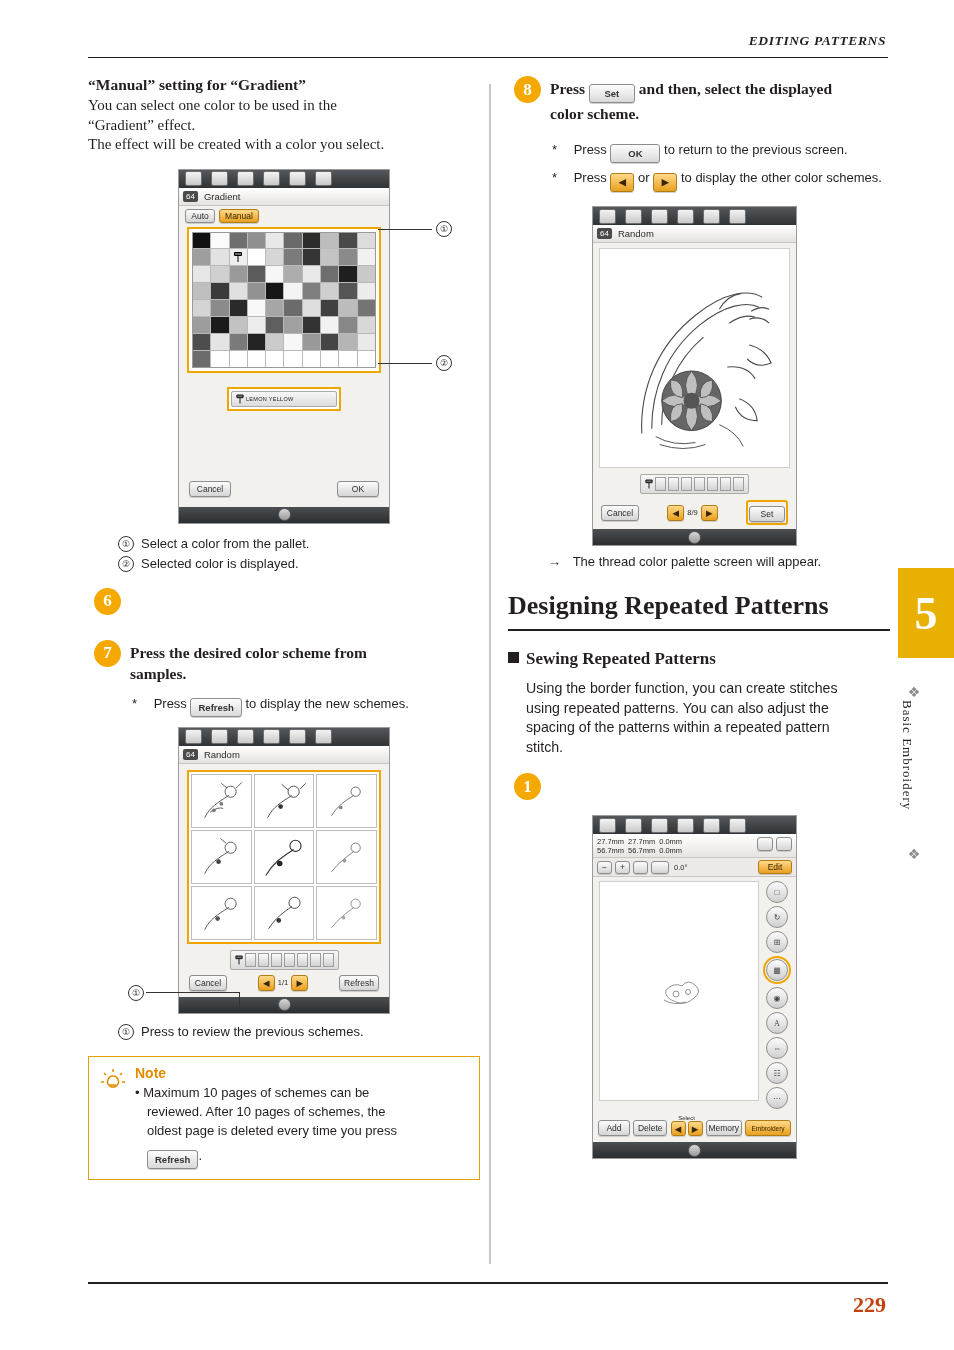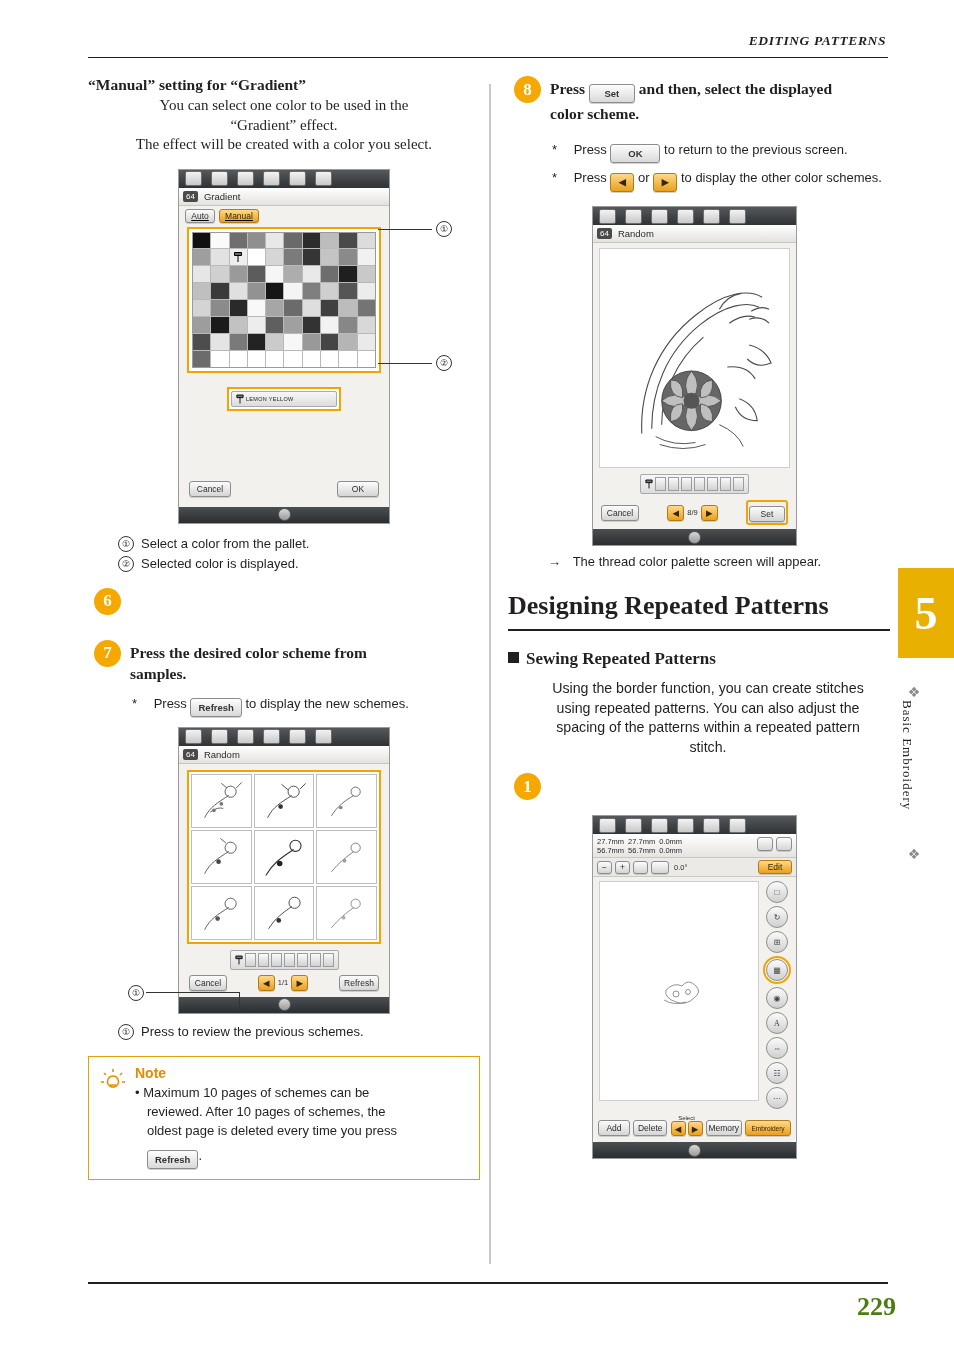--- a/index.html
+++ b/index.html
@@ -36,25 +36,25 @@
     background: #231f20;
   }
   .foot-rule {
     position: absolute;
     left: 88px; top: 1282px;
     width: 800px; height: 2px;
     background: #231f20;
   }
   .folio {
     position: absolute;
-    right: 58px; top: 1292px;
+    right: 68px; top: 1292px;
     font-family: "Liberation Serif", serif;
     font-weight: bold;
-    font-size: 26px;
-    color: #4d7c0f;
+    font-size: 22px;
+    color: #c2410c;
   }
   
   .side-tab {
     position: absolute;
     left: 898px; top: 568px;
     width: 56px; height: 90px;
     background: #e8b000;
   }
   .side-tab-num {
     position: absolute;
@@ -100,21 +100,20 @@
     font-size: 15.5px;
     font-weight: bold;
     color: #231f20;
   }
   p.body {
     margin: 0;
     font-family: "Liberation Sans", sans-serif;
     font-size: 14.2px;
     line-height: 19.5px;
     color: #231f20;
-    text-align: center;
   }
   p.body.serif { font-family: "Liberation Serif", serif; font-size: 15px; }
   
   .step {
     position: relative;
     padding-left: 42px;
     min-height: 30px;
   }
   .step-num {
     position: absolute;
@@ -379,21 +378,21 @@
           <div class="bar-ico"></div>
           <div class="bar-ico"></div>
           <div class="bar-ico"></div>
           <div class="bar-ico"></div>
         </div>
         <div class="shot-body" style="padding-bottom:6px;">
           <div class="title-row">
             <span class="title-badge">64</span>
             <span class="title-text">Gradient</span>
           </div>
-          <div style="display:flex; gap:4px; padding:3px 0 4px 6px;text-decoration:underline;">
+          <div style="display:flex; gap:4px; padding:3px 0 4px 6px;">
             <span class="btn-sm" style="width:28px;height:12px;">Auto</span>
             <span class="btn-sm btn-amber" style="width:38px;height:12px;">Manual</span>
           </div>
 
           <div class="sel-frame" style="margin:0 8px;">
             <div class="pal-grid">
               <div class="pal-cell" style="background:#111"></div>
               <div class="pal-cell" style="background:#fafafa"></div>
               <div class="pal-cell" style="background:#6f6f6f"></div>
               <div class="pal-cell" style="background:#8f8f8f"></div>

